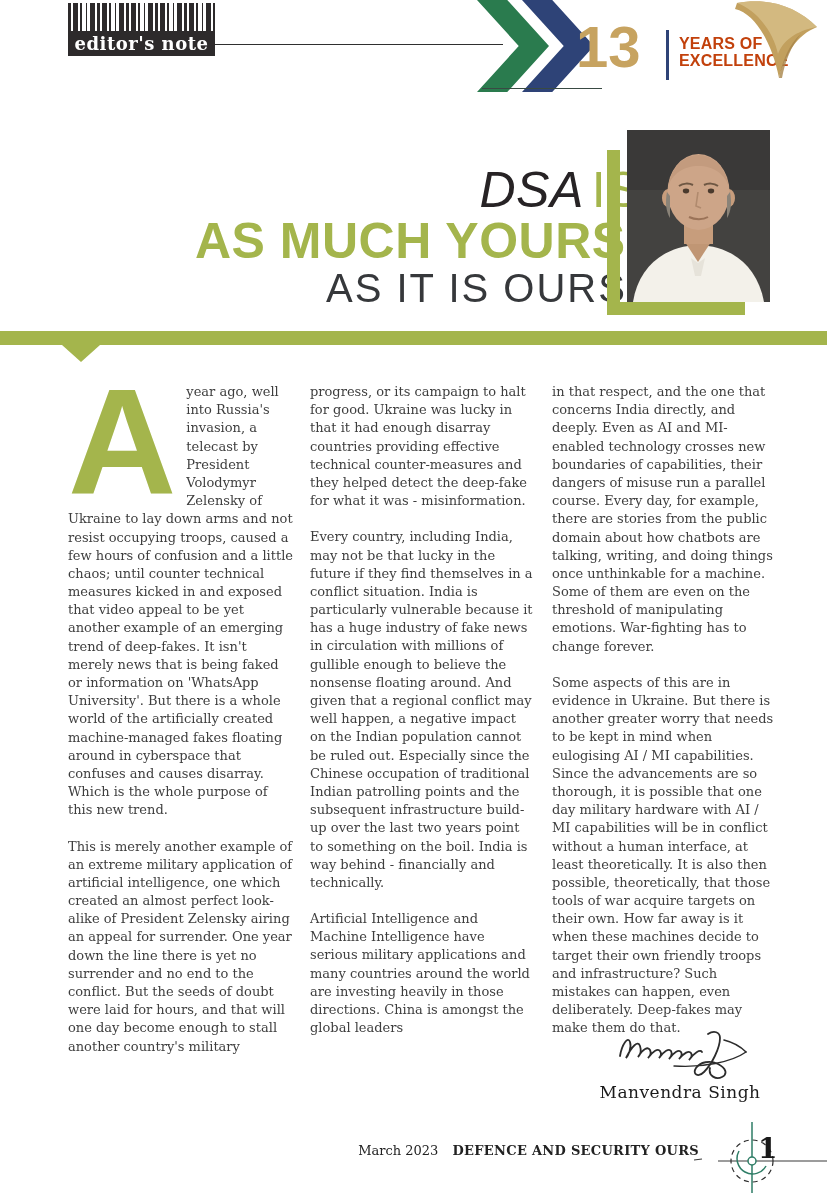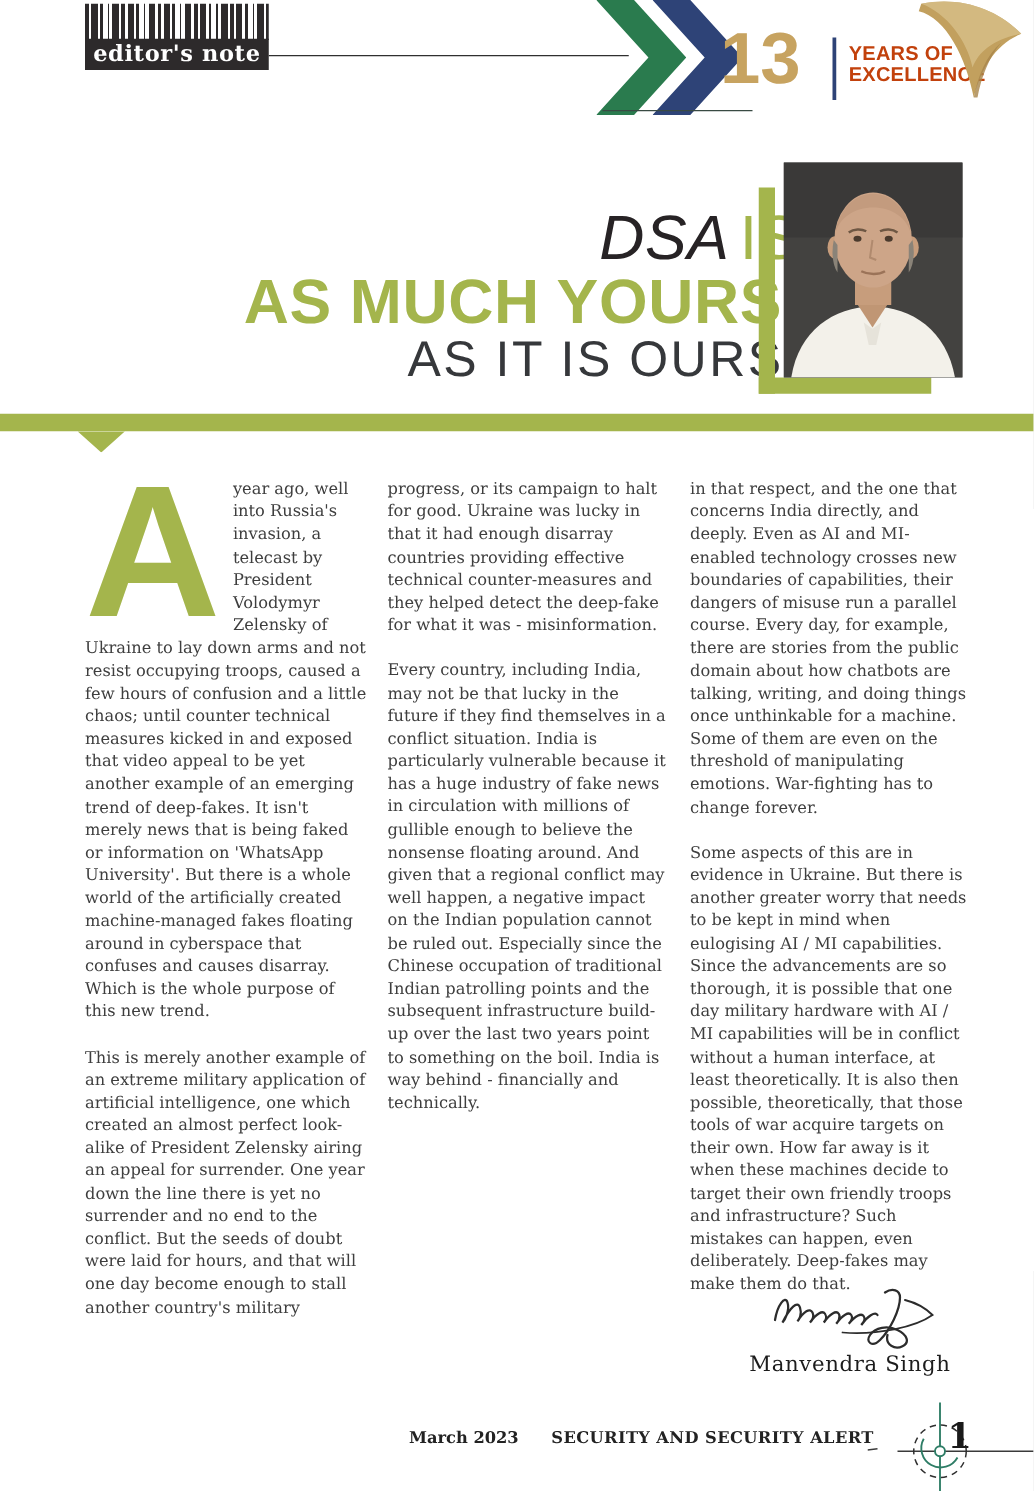--- a/index.html
+++ b/index.html
@@ -77,21 +77,21 @@
   .sig { position:absolute; left:612px; top:1022px; }
   .author {
     position:absolute; left:595px; top:1082px; width:170px; text-align:center;
     font-family:"DejaVu Serif", serif; font-weight:normal; font-size:17px;
     letter-spacing:0.5px; color:#1c1c1c;
   }
   .footer-text {
     position:absolute; right:128px; top:1143px; white-space:nowrap;
     font-size:13px; color:#222222;
   }
-  .footer-text .date { font-weight:bold; margin-right:22px; }
+  .footer-text .date { font-weight:normal; margin-right:10px; }
   .footer-text .mag  { font-weight:bold; letter-spacing:0.3px; }
   .crosshair { position:absolute; left:694px; top:1114px; }
 </style>
 </head>
 <body>
 
 <div class="page">
 
   <div class="barcode"></div>
   <div class="ed-note">editor's note</div>
@@ -148,38 +148,39 @@
   <div class="band-notch"></div>
 
   <div class="article">
     <div class="col">
       <p><span class="dropcap">A</span><span>year ago, well into Russia's invasion, a telecast by President Volodymyr Zelensky of Ukraine to lay down arms and not resist occupying troops, caused a few hours of confusion and a little chaos; until counter technical measures kicked in and exposed that video appeal to be yet another example of an emerging trend of deep-fakes. It isn't merely news that is being faked or information on 'WhatsApp University'. But there is a whole world of the artificially created machine-managed fakes floating around in cyberspace that confuses and causes disarray. Which is the whole purpose of this new trend.</span></p>
       <p>This is merely another example of an extreme military application of artificial intelligence, one which created an almost perfect look-alike of President Zelensky airing an appeal for surrender. One year down the line there is yet no surrender and no end to the conflict. But the seeds of doubt were laid for hours, and that will one day become enough to stall another country's military</p>
     </div>
     <div class="col">
       <p>progress, or its campaign to halt for good. Ukraine was lucky in that it had enough disarray countries providing effective technical counter-measures and they helped detect the deep-fake for what it was - misinformation.</p>
       <p>Every country, including India, may not be that lucky in the future if they find themselves in a conflict situation. India is particularly vulnerable because it has a huge industry of fake news in circulation with millions of gullible enough to believe the nonsense floating around. And given that a regional conflict may well happen, a negative impact on the Indian population cannot be ruled out. Especially since the Chinese occupation of traditional Indian patrolling points and the subsequent infrastructure build-up over the last two years point to something on the boil. India is way behind - financially and technically.</p>
+      <p>Artificial Intelligence and Machine Intelligence have serious military applications and many countries around the world are investing heavily in those directions. China is amongst the global leaders</p>
     </div>
     <div class="col">
       <p>in that respect, and the one that concerns India directly, and deeply. Even as AI and MI-enabled technology crosses new boundaries of capabilities, their dangers of misuse run a parallel course. Every day, for example, there are stories from the public domain about how chatbots are talking, writing, and doing things once unthinkable for a machine. Some of them are even on the threshold of manipulating emotions. War-fighting has to change forever.</p>
       <p>Some aspects of this are in evidence in Ukraine. But there is another greater worry that needs to be kept in mind when eulogising AI / MI capabilities. Since the advancements are so thorough, it is possible that one day military hardware with AI / MI capabilities will be in conflict without a human interface, at least theoretically. It is also then possible, theoretically, that those tools of war acquire targets on their own. How far away is it when these machines decide to target their own friendly troops and infrastructure? Such mistakes can happen, even deliberately. Deep-fakes may make them do that.</p>
     </div>
   </div>
 
   <svg class="sig" width="150" height="58" viewBox="0 0 150 58">
     <path d="M8,34 C10,22 16,14 18,20 C20,26 16,34 14,36 C20,24 26,18 28,24 C30,30 27,34 26,35 C31,27 36,24 38,28 C40,32 37,35 36,36 C41,29 46,26 48,29 C50,32 48,35 47,36 C52,29 57,26 59,29 C61,32 58,36 57,37 C62,30 67,27 69,30 C71,33 68,36 67,37 C72,31 77,28 79,31 C81,34 78,37 77,38 C82,31 88,27 90,30" fill="none" stroke="#2c2c2c" stroke-width="1.8" stroke-linecap="round"></path>
     <path d="M96,12 C102,8 108,10 108,16 C108,26 100,42 92,50 C86,56 80,52 84,46 C88,40 98,38 106,42 C114,46 116,52 110,55 C104,58 96,54 98,46" fill="none" stroke="#2c2c2c" stroke-width="1.8" stroke-linecap="round"></path>
     <path d="M112,18 C120,20 128,24 134,30" fill="none" stroke="#2c2c2c" stroke-width="1.6" stroke-linecap="round"></path>
     <path d="M134,30 C120,40 90,46 62,44" fill="none" stroke="#2c2c2c" stroke-width="1.4" stroke-linecap="round"></path>
   </svg>
   <div class="author">Manvendra Singh</div>
 
   <div class="footer-text">
     <span class="date">March 2023</span>
-    <span class="mag">SECURITY AND SECURITY ALERT</span>
+    <span class="mag">DEFENCE AND SECURITY OURS</span>
   </div>
 
   <svg class="crosshair" width="133" height="79" viewBox="0 0 133 79">
     <line x1="58" y1="8" x2="58" y2="79" stroke="#2e7d66" stroke-width="1.5"></line>
     <line x1="24" y1="47" x2="133" y2="47" stroke="#3a3a3a" stroke-width="1.2"></line>
     <line x1="0" y1="46" x2="8" y2="45" stroke="#3a3a3a" stroke-width="1.2"></line>
     <circle cx="58" cy="47" r="21" fill="none" stroke="#2f2f2f" stroke-width="1.2" stroke-dasharray="5 4"></circle>
     <path d="M45,37 A14,14 0 1 0 72,52" fill="none" stroke="#2e7d66" stroke-width="1.5"></path>
     <circle cx="58" cy="47" r="4" fill="#ffffff" stroke="#2e7d66" stroke-width="1.5"></circle>
     <text x="64" y="44" font-family="DejaVu Serif, serif" font-weight="bold" font-size="28" fill="#1a1a1a">1</text>

